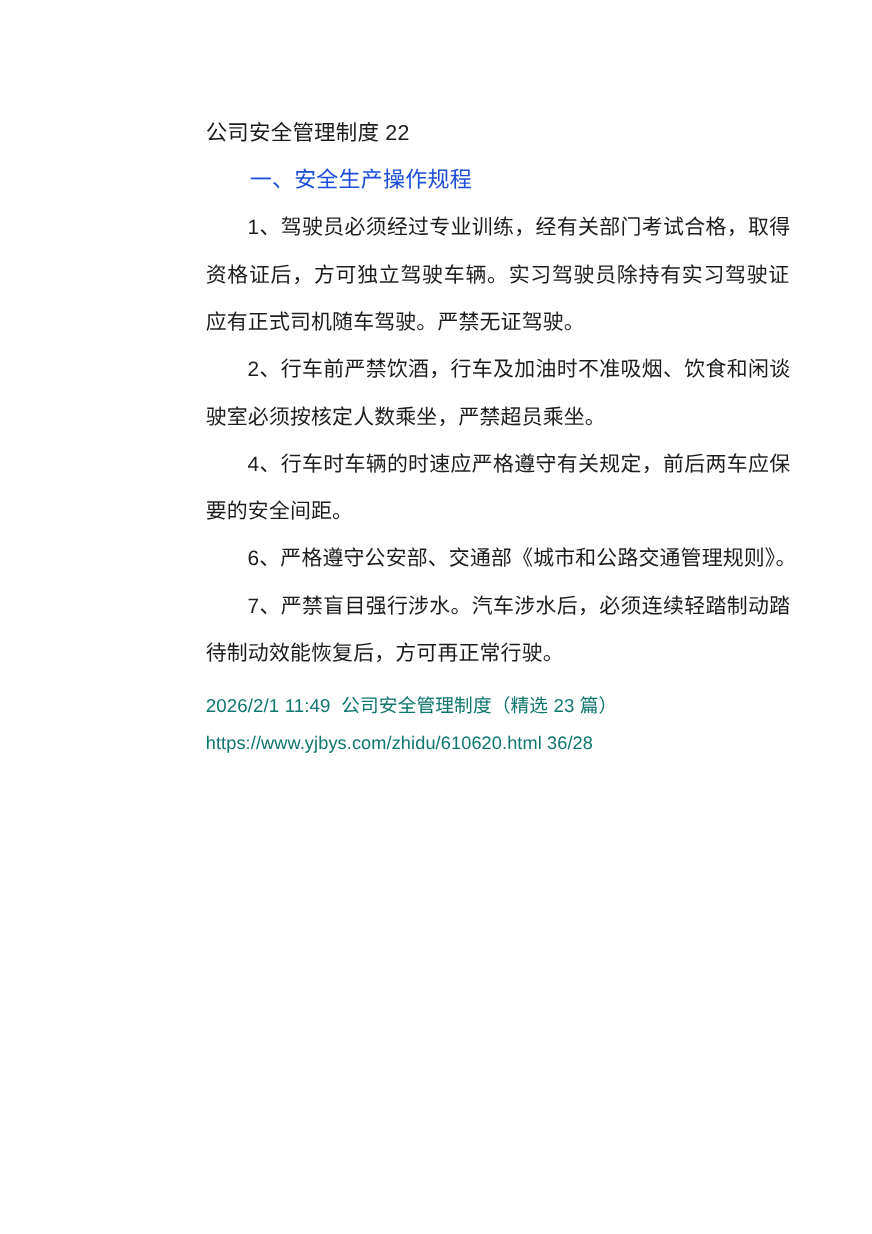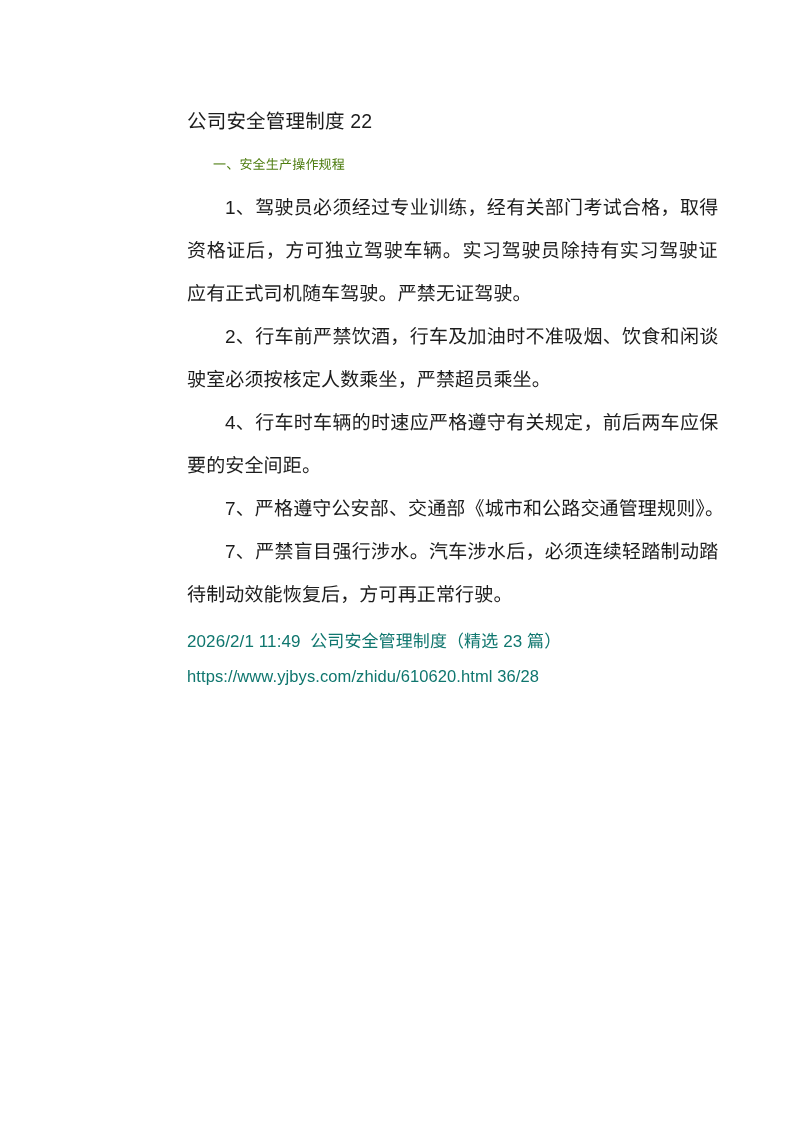--- a/index.html
+++ b/index.html
@@ -33,23 +33,23 @@
     line-height: 43px;
     color: #1c1c1c;
     text-indent: 0;
     white-space: pre;
     letter-spacing: 0.2px;
   }
 
   
   .section-heading {
     font-family: "Liberation Sans", "DejaVu Sans", sans-serif;
-    font-size: 13px;
+    font-size: 20px;
     line-height: 43px;
-    color: #4d7c0f;
+    color: #1d4ed8;
     text-indent: 2em;
     letter-spacing: 0.2px;
   }
 
   
   .para {
     font-family: "Liberation Sans", "DejaVu Sans", sans-serif;
     font-size: 19px;
     line-height: 43px;
     color: #1c1c1c;
@@ -90,21 +90,21 @@
 <div class="page">
   <div class="doc-body">
 
     <div class="doc-title">公司安全管理制度 22</div>
 
     <div class="section-heading">一、安全生产操作规程</div>
 
     <p class="para">1、驾驶员必须经过专业训练，经有关部门考试合格，取得执业资格证后，方可独立驾驶车辆。实习驾驶员除持有实习驾驶证外，应有正式司机随车驾驶。严禁无证驾驶。</p>
     <p class="para">2、行车前严禁饮酒，行车及加油时不准吸烟、饮食和闲谈，驾驶室必须按核定人数乘坐，严禁超员乘坐。</p>
     <p class="para">4、行车时车辆的时速应严格遵守有关规定，前后两车应保持必要的安全间距。</p>
-    <p class="para">7、严格遵守公安部、交通部《城市和公路交通管理规则》。</p>
+    <p class="para">6、严格遵守公安部、交通部《城市和公路交通管理规则》。</p>
     <p class="para">7、严禁盲目强行涉水。汽车涉水后，必须连续轻踏制动踏板，待制动效能恢复后，方可再正常行驶。</p>
 
     <div class="pagebreak-artifact">
       <div class="artifact-line">2026/2/1 11:49  公司安全管理制度（精选 23 篇）</div>
       <div class="artifact-line url">https://www.yjbys.com/zhidu/610620.html 36/28</div>
     </div>
 
     <div class="spacer-after-artifact"></div>
 
 

